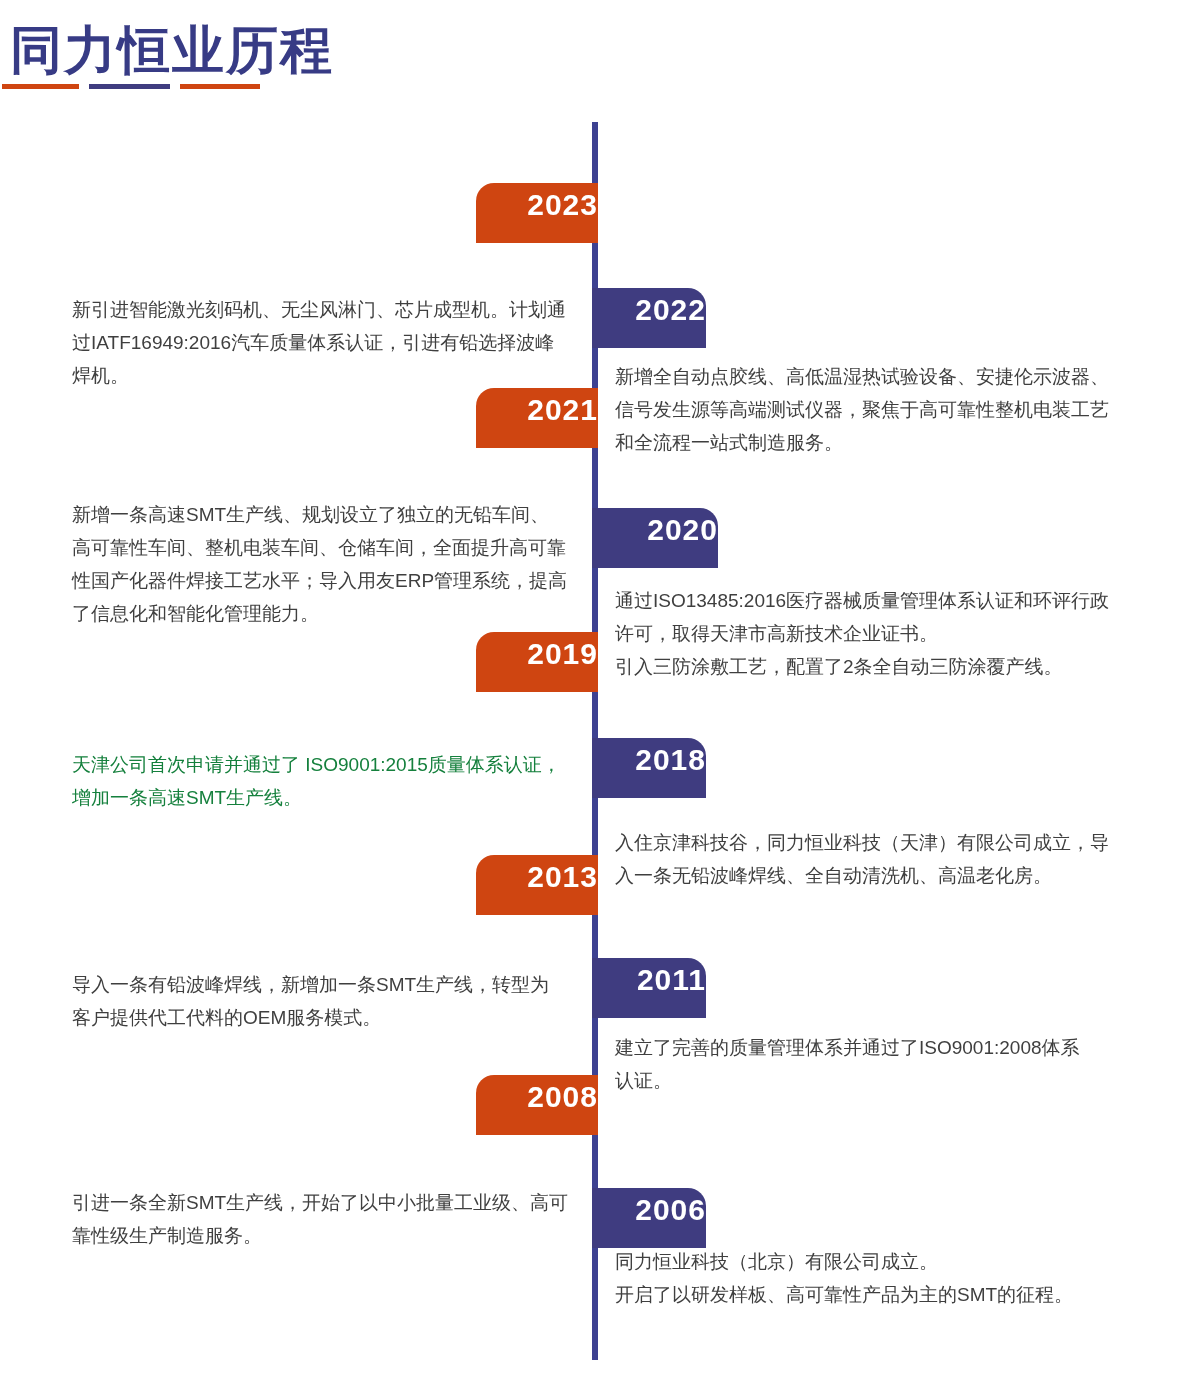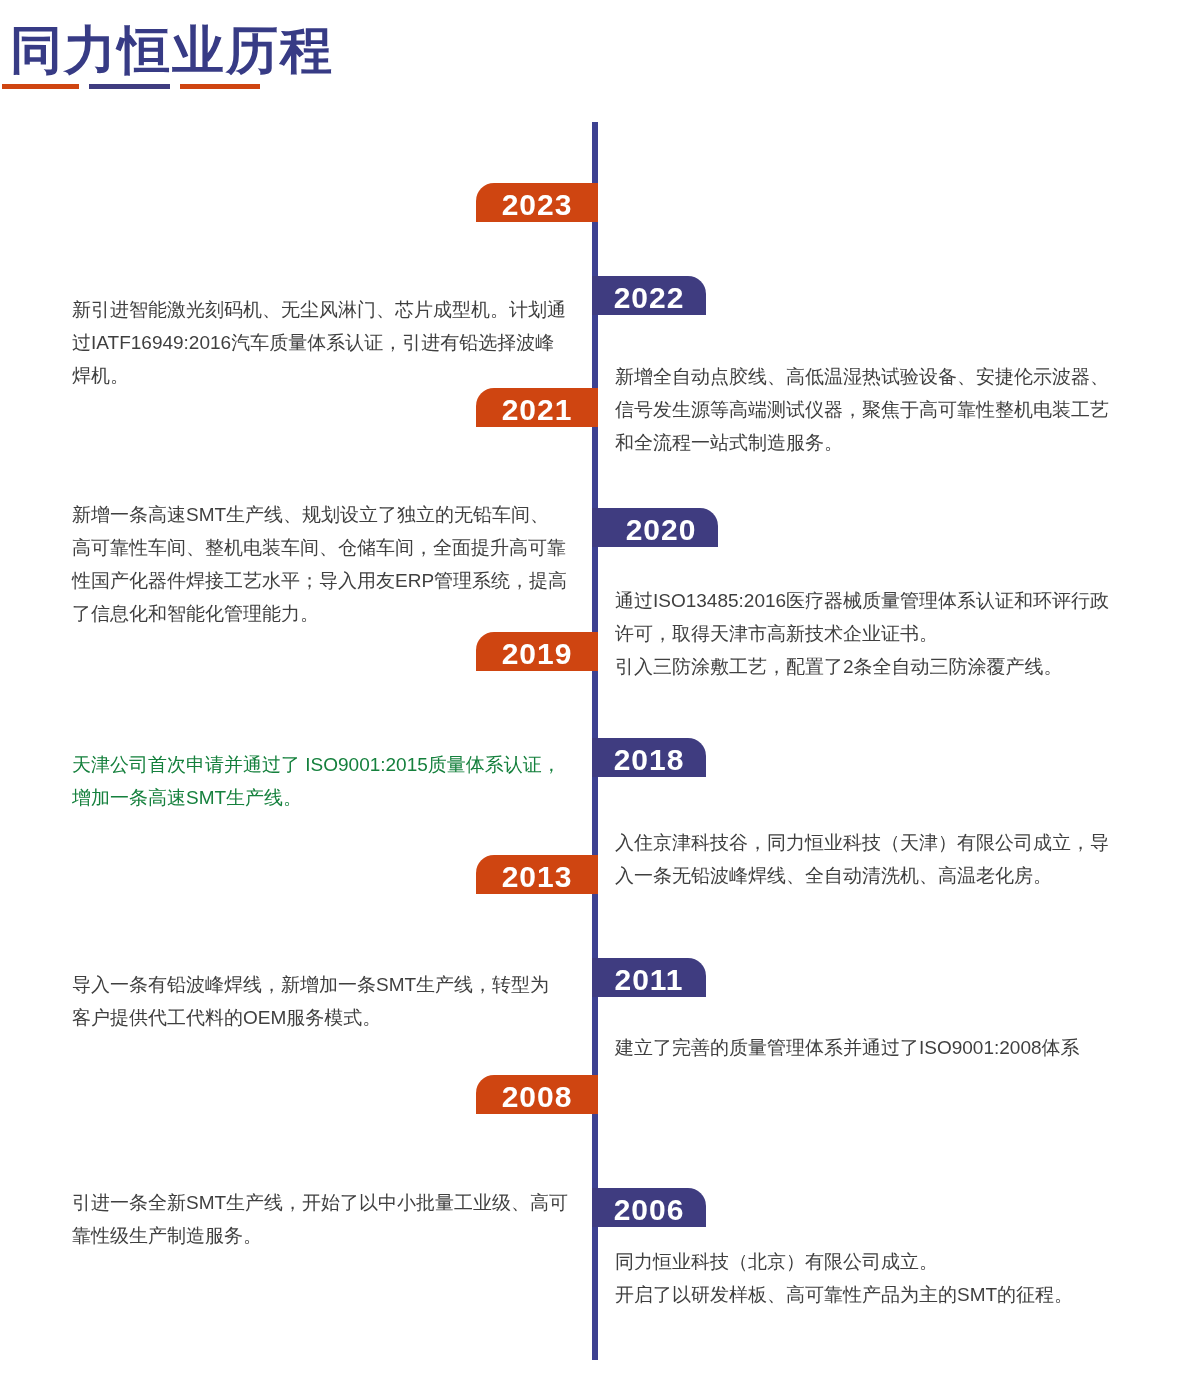--- a/index.html
+++ b/index.html
@@ -27,23 +27,23 @@
   .title-bar.b3 { left: 180px; width: 80px; }
   .vline {
     position: absolute;
     left: 592px;
     top: 122px;
     width: 6px;
     height: 1238px;
   }
   .badge {
     position: absolute;
-    height: 39px;
+    height: 60px;
     line-height: 44px;
-    text-align: center;
+    text-align: right;
     color: #ffffff;
     font-size: 30px;
     font-weight: 700;
     letter-spacing: 1px;
     z-index: 2;
   }
   .badge.left  { right: 602px; width: 122px; border-radius: 18px 0 0 0; }
   .badge.right { left: 592px;  width: 114px; border-radius: 0 18px 0 0; }
   .entry-text {
     position: absolute;
@@ -68,21 +68,21 @@
   </div>
   <div class="vline" style="background: rgb(61, 65, 145);"></div>
   <div id="timeline">
   <div class="badge left" style="background: rgb(207, 69, 17); top: 183px;">2023</div>
   <div class="entry-text left" style="top: 252px; color: rgb(63, 63, 63);">
         <div class="line">新引进智能激光刻码机、无尘风淋门、芯片成型机。计划通</div>
         <div class="line">过IATF16949:2016汽车质量体系认证，引进有铅选择波峰</div>
         <div class="line">焊机。</div>
       </div>
 
-  <div class="badge right" style="background: rgb(63, 60, 128); top: 276px;">2022</div>
+  <div class="badge right" style="background: rgb(63, 60, 128); top: 288px;">2022</div>
   <div class="entry-text right" style="top: 360px; color: rgb(63, 63, 63);">
         <div class="line">新增全自动点胶线、高低温湿热试验设备、安捷伦示波器、</div>
         <div class="line">信号发生源等高端测试仪器，聚焦于高可靠性整机电装工艺</div>
         <div class="line">和全流程一站式制造服务。</div>
       </div>
 
   <div class="badge left" style="background: rgb(207, 69, 17); top: 388px;">2021</div>
   <div class="entry-text left" style="top: 457px; color: rgb(63, 63, 63);">
         <div class="line">新增一条高速SMT生产线、规划设立了独立的无铅车间、</div>
         <div class="line">高可靠性车间、整机电装车间、仓储车间，全面提升高可靠</div>
@@ -111,20 +111,21 @@
 
   <div class="badge left" style="background: rgb(207, 69, 17); top: 855px;">2013</div>
   <div class="entry-text left" style="top: 927px; color: rgb(63, 63, 63);">
         <div class="line">导入一条有铅波峰焊线，新增加一条SMT生产线，转型为</div>
         <div class="line">客户提供代工代料的OEM服务模式。</div>
       </div>
 
   <div class="badge right" style="background: rgb(63, 60, 128); top: 958px;">2011</div>
   <div class="entry-text right" style="top: 1031px; color: rgb(63, 63, 63);">
         <div class="line">建立了完善的质量管理体系并通过了ISO9001:2008体系</div>
+        <div class="line">认证。</div>
       </div>
 
   <div class="badge left" style="background: rgb(207, 69, 17); top: 1075px;">2008</div>
   <div class="entry-text left" style="top: 1145px; color: rgb(63, 63, 63);">
         <div class="line">引进一条全新SMT生产线，开始了以中小批量工业级、高可</div>
         <div class="line">靠性级生产制造服务。</div>
       </div>
 
   <div class="badge right" style="background: rgb(63, 60, 128); top: 1188px;">2006</div>
   <div class="entry-text right" style="top: 1245px; color: rgb(63, 63, 63);">

